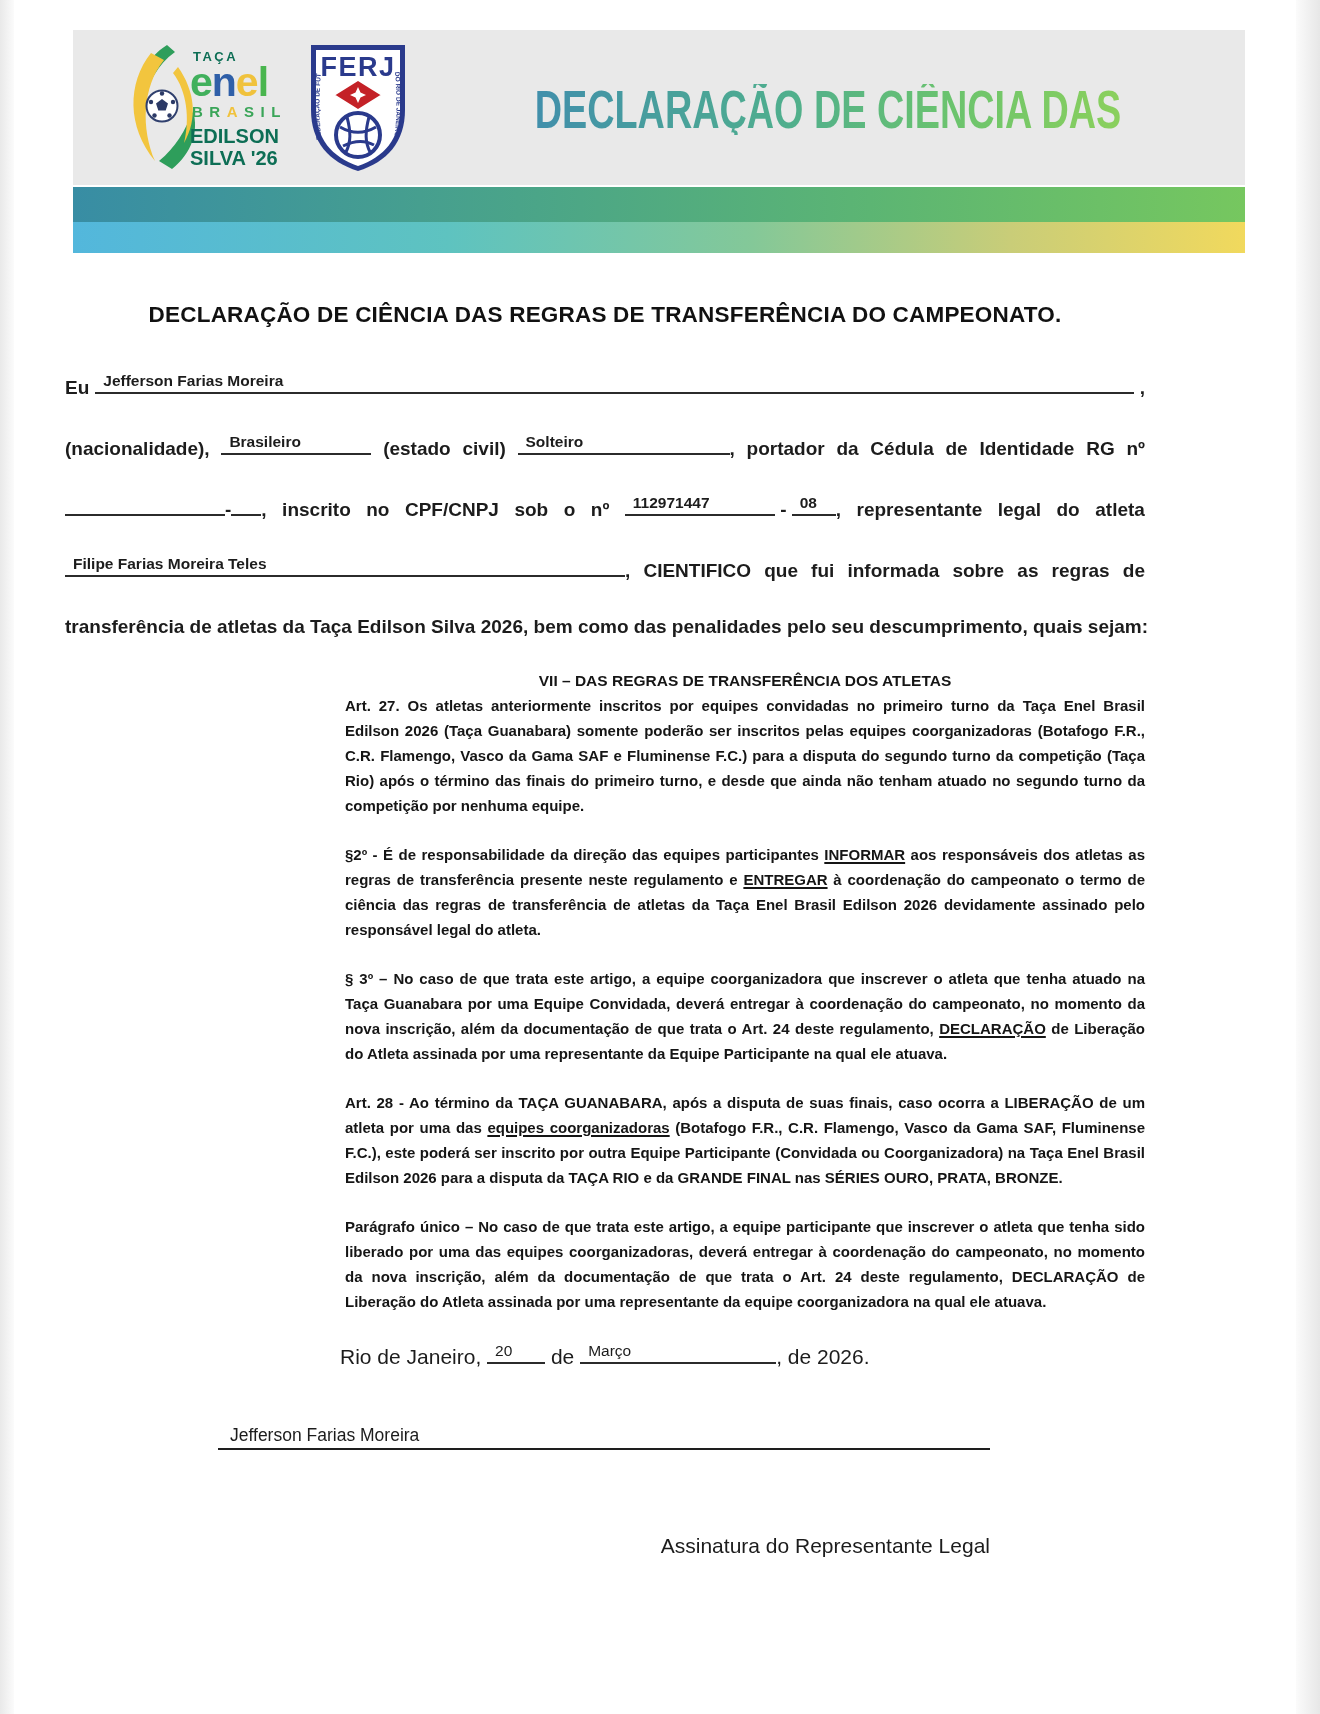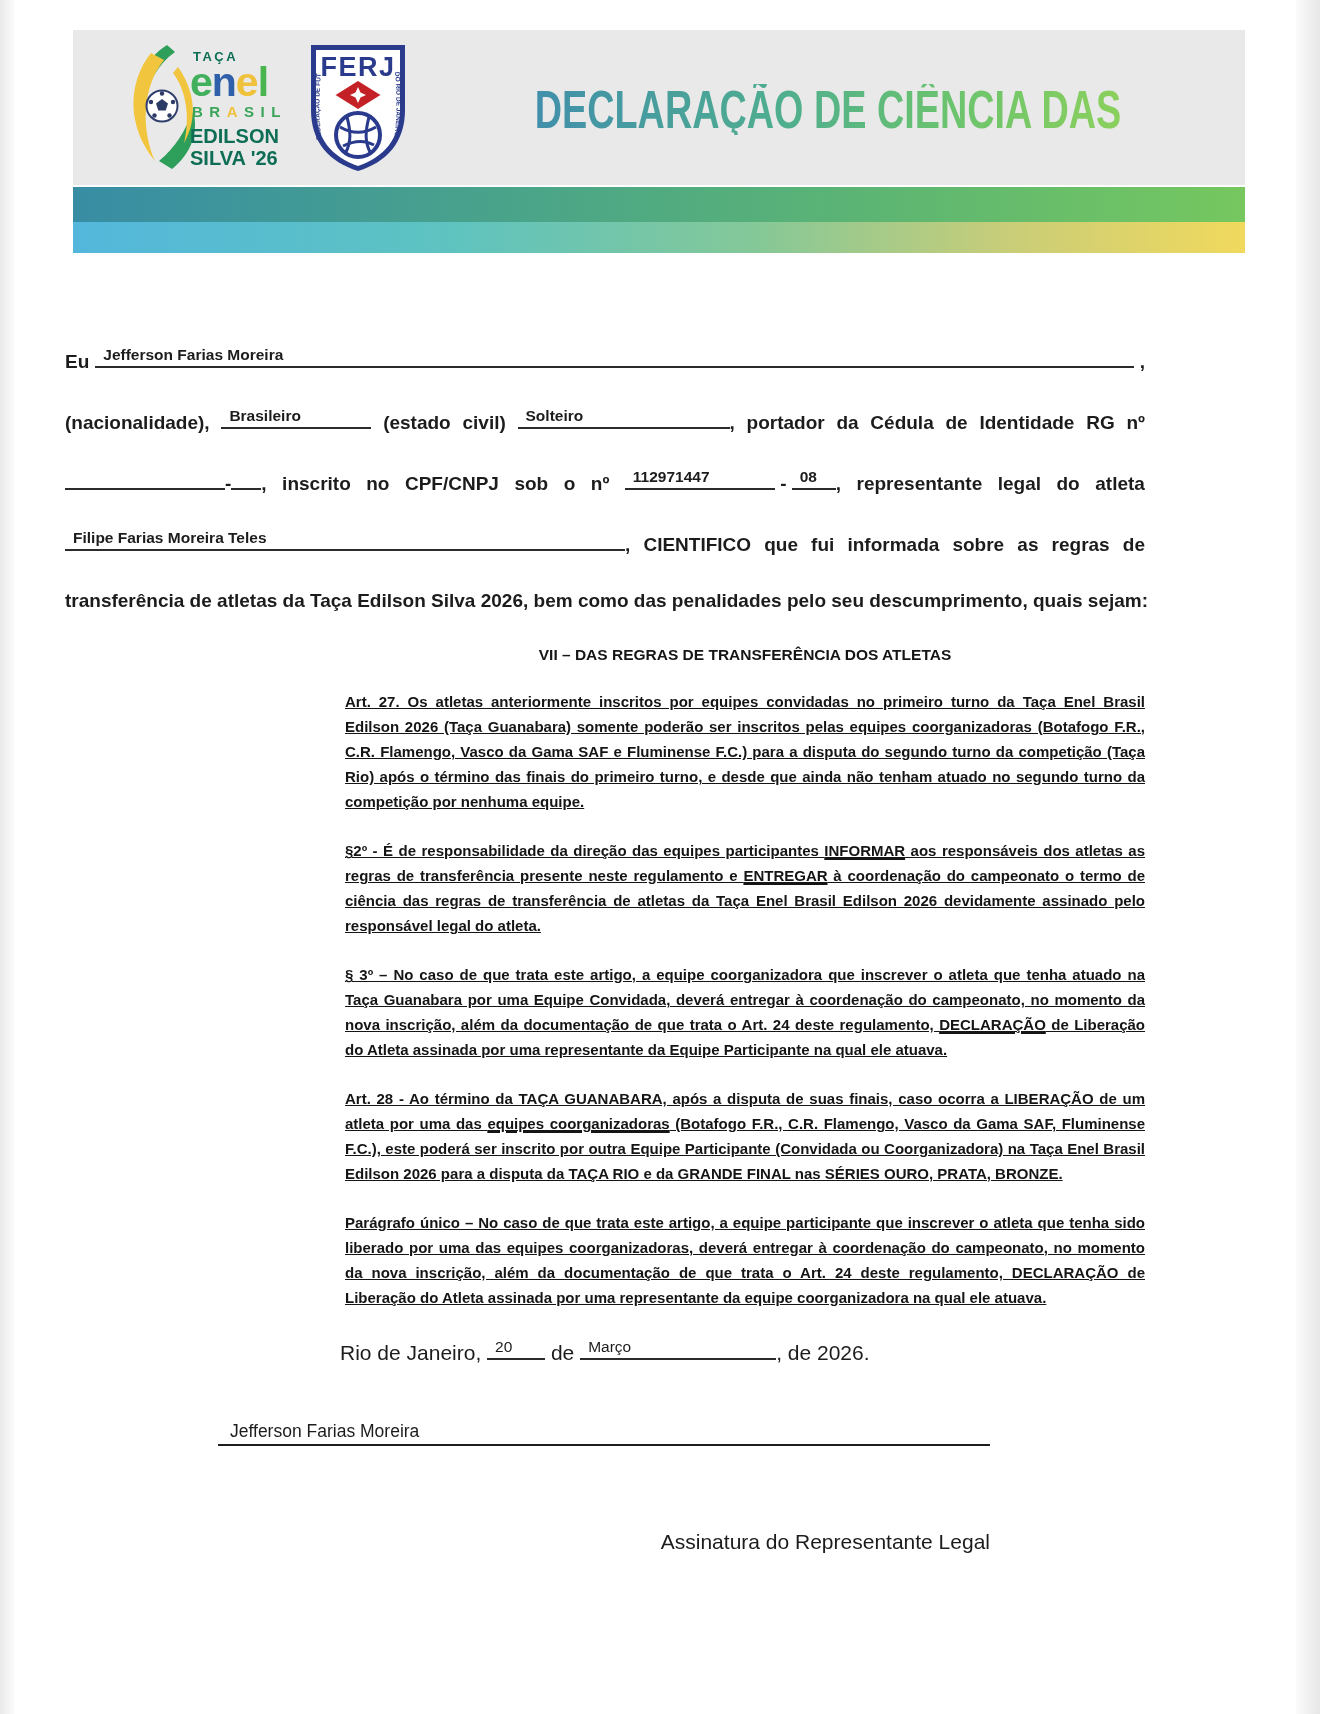--- a/index.html
+++ b/index.html
@@ -37,22 +37,22 @@
           font-size:19px; margin-bottom:34px; white-space:pre;font-weight:bold; }
   .form-line.plain { display:block; white-space:nowrap; margin-bottom:30px; }
   .composite { display:inline-flex; align-items:baseline; white-space:pre; }
   .blank { display:inline-block; position:relative; height:22px;
           border-bottom:2px solid #2b2b2b; vertical-align:baseline; }
   .blank .val { position:absolute; left:8px; bottom:2px; font-size:15.5px; white-space:nowrap; }
   .blank.grow { flex:1 1 auto; margin:0 6px; }
 
   .articles { margin-left:280px; width:800px; margin-top:12px; font-weight:bold;
           font-size:15px; line-height:25px; text-align:justify; color:#151515; }
-  .articles .heading { text-align:center; font-size:15.5px; margin-bottom:22px; }
-  .articles p { margin-bottom:24px;text-decoration:underline; }
+  .articles .heading { text-align:center; font-size:15.5px; }
+  .articles p { margin-bottom:24px; }
   .uline { text-decoration:underline; text-decoration-thickness:1.5px; text-underline-offset:2px; }
 
   .date-line { margin-top:26px; margin-left:275px; font-size:21px; white-space:pre; }
   .date-line .blank { height:24px; }
   .date-line .blank .val { font-size:15.5px; }
 
   .sig-wrap { margin-top:56px; margin-left:153px; width:772px; }
   .sig-name { font-size:17.5px; padding-left:12px; }
   .sig-line { border-top:2.5px solid #1e1e1e; margin-top:2px; }
   .sig-caption { text-align:right; font-size:21px; margin-top:84px; }
@@ -122,20 +122,21 @@
       <div class="hdr-title">DECLARAÇÃO DE CIÊNCIA DAS</div>
       <div class="hdr-title">REGRAS DE TRANFERÊNCIA</div>
     </div>
   </div>
 
   <div class="stripe1"></div>
   <div class="stripe2"></div>
 
   <div class="content">
 
+    <div class="doc-title">DECLARAÇÃO DE CIÊNCIA DAS REGRAS DE TRANSFERÊNCIA DO CAMPEONATO.</div>
 
     <div class="form-area">
       <div class="form-line"><span class="seg">Eu</span><span class="blank grow"><span class="val">Jefferson Farias Moreira</span></span><span class="seg">,</span></div>
       <div class="form-line"><span class="seg">(nacionalidade),</span><span class="blank" style="width: 150px;"><span class="val">Brasileiro</span></span><span class="seg">(estado</span><span class="seg">civil)</span><span class="composite"><span class="blank" style="width: 212px;"><span class="val">Solteiro</span></span><span class="seg">,</span></span><span class="seg">portador</span><span class="seg">da</span><span class="seg">Cédula</span><span class="seg">de</span><span class="seg">Identidade</span><span class="seg">RG</span><span class="seg">nº</span></div>
       <div class="form-line"><span class="composite"><span class="blank" style="width: 160px;"><span class="val"></span></span><span class="seg">-</span><span class="blank" style="width: 30px;"><span class="val"></span></span><span class="seg">,</span></span><span class="seg">inscrito</span><span class="seg">no</span><span class="seg">CPF/CNPJ</span><span class="seg">sob</span><span class="seg">o</span><span class="seg">nº</span><span class="composite"><span class="blank" style="width: 150px;"><span class="val">112971447</span></span><span class="seg"> - </span><span class="blank" style="width: 44px;"><span class="val">08</span></span><span class="seg">,</span></span><span class="seg">representante</span><span class="seg">legal</span><span class="seg">do</span><span class="seg">atleta</span></div>
       <div class="form-line"><span class="composite"><span class="blank" style="width: 560px;"><span class="val">Filipe Farias Moreira Teles</span></span><span class="seg">,</span></span><span class="seg">CIENTIFICO</span><span class="seg">que</span><span class="seg">fui</span><span class="seg">informada</span><span class="seg">sobre</span><span class="seg">as</span><span class="seg">regras</span><span class="seg">de</span></div>
       <div class="form-line plain"><span class="seg">transferência de atletas da Taça Edilson Silva 2026, bem como das penalidades pelo seu descumprimento, quais sejam:</span></div>
     </div>
 
     <div class="articles">

